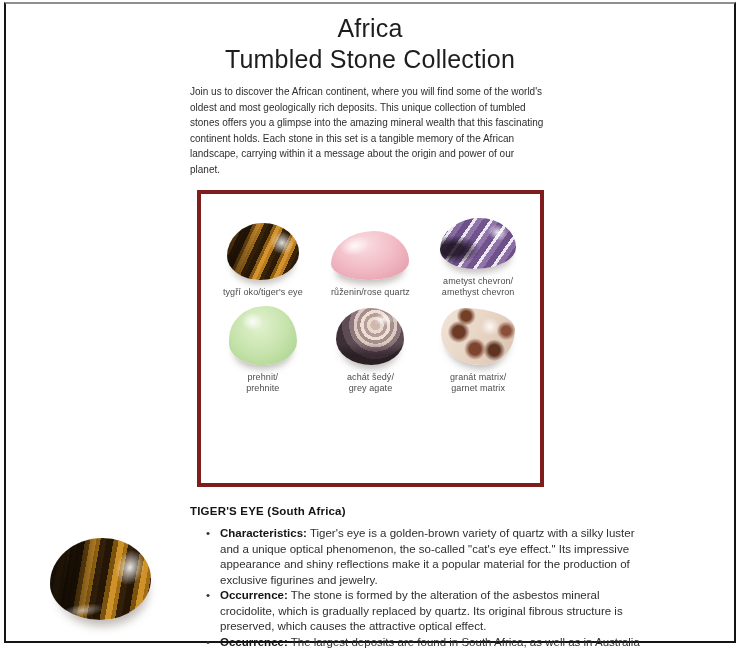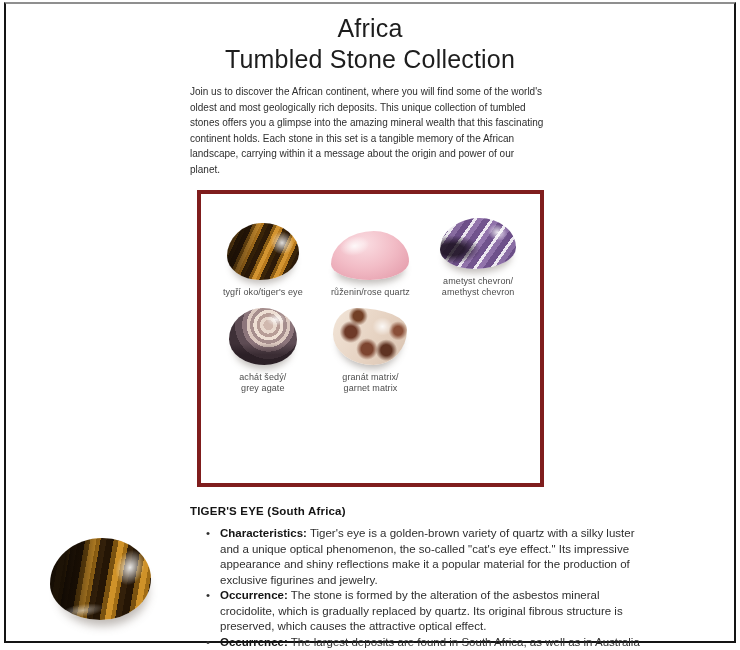--- a/index.html
+++ b/index.html
@@ -211,20 +211,27 @@
     <div class="cell">
       <div class="stone s-amethyst"></div>
       <div class="slabel">
         <div>ametyst chevron/</div>
         <div>amethyst chevron</div>
       </div>
     </div>
 
 
 
+    <div class="cell">
+      <div class="stone s-prehnite"></div>
+      <div class="slabel">
+        <div>prehnit/</div>
+        <div>prehnite</div>
+      </div>
+    </div>
 
     <div class="cell">
       <div class="stone s-agate"></div>
       <div class="slabel">
         <div>achát šedý/</div>
         <div>grey agate</div>
       </div>
     </div>
 
     <div class="cell">

